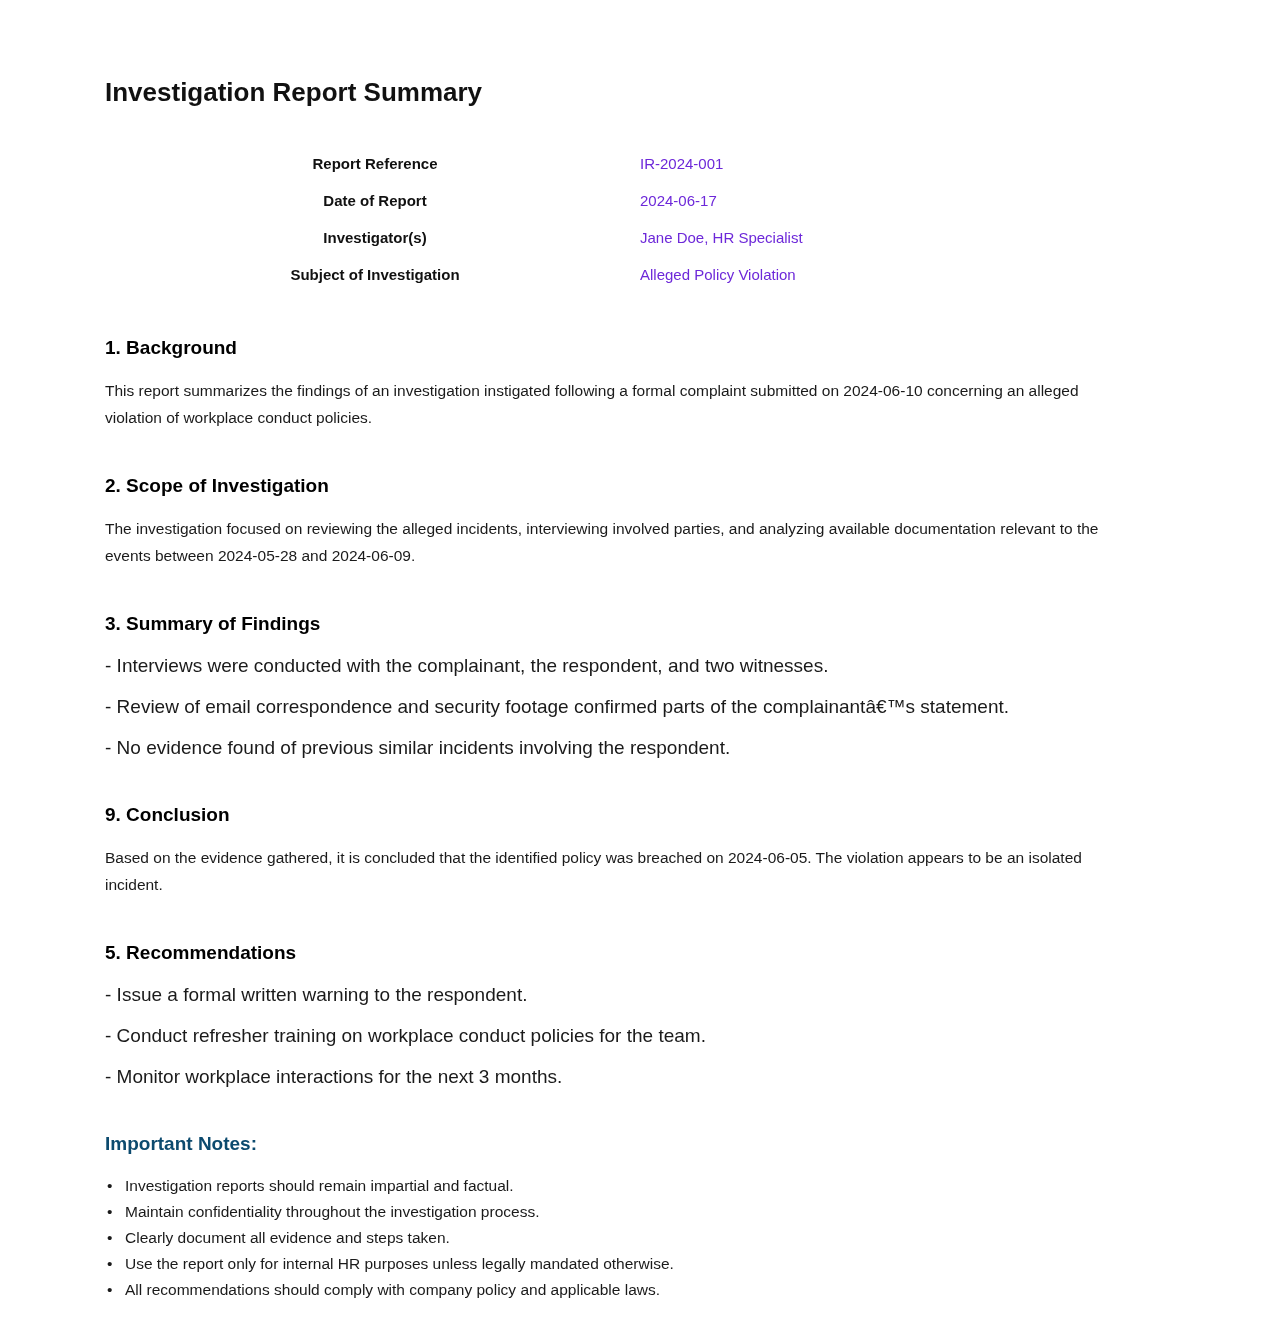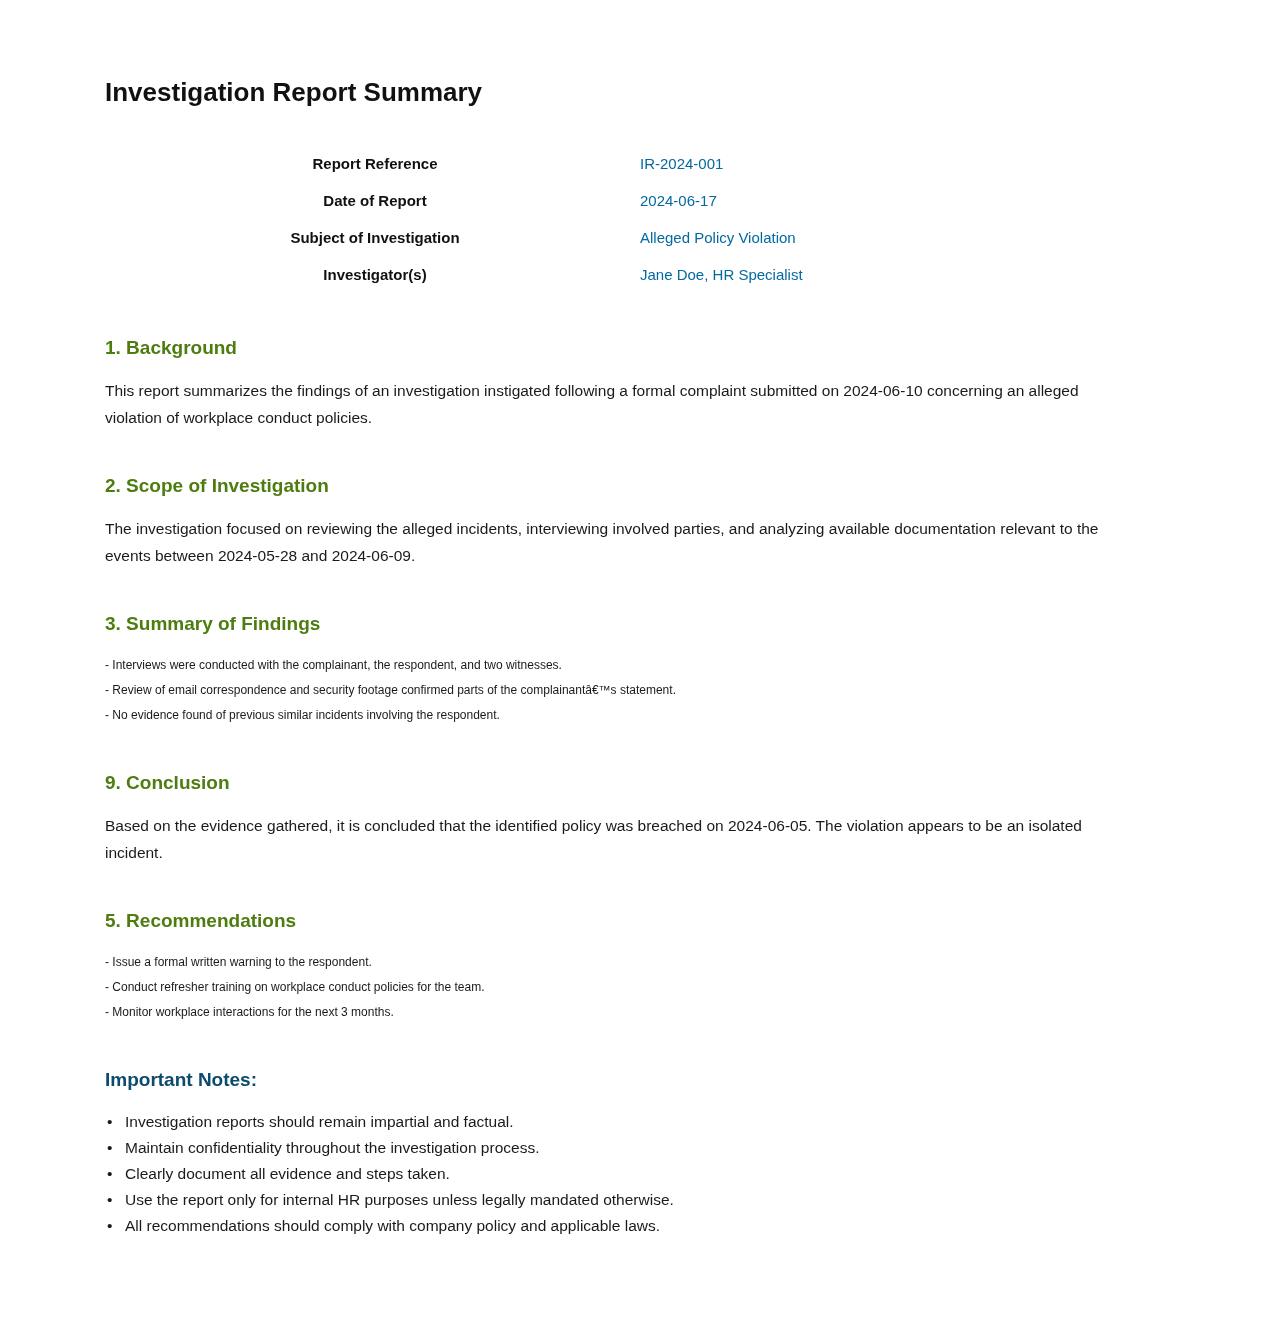--- a/index.html
+++ b/index.html
@@ -39,40 +39,41 @@
     width: 535px;
     padding-left: 5px;
     font-size: 15px;
     font-weight: 700;
     color: #111111;
     flex: none;
     text-align: center;
   }
   .meta-value {
     font-size: 15px;
-    color: #0369a1;
+    color: #6d28d9;
   }
   .section { width: 1028px; }
   .section-heading {
     font-size: 19px;
     line-height: 22px;
     font-weight: 700;
-    color: #4d7c0f;
+    color: #000000;
     margin: 44px 0 18px 0;
   }
   .section-paragraph {
     font-size: 15.5px;
     line-height: 27px;
     margin: 0;
     color: #1a1a1a;
   }
   .dash-line {
-    font-size: 12px;
+    font-size: 19px;
     line-height: 25px;
     color: #1a1a1a;
+    margin-top: 16px;
   }
   .notes-heading {
     font-size: 19px;
     line-height: 22px;
     font-weight: 700;
     color: #0c4a6e;
     margin: 44px 0 18px 0;
   }
   .notes-list {
     margin: 0;
@@ -105,26 +106,26 @@
   <div class="meta-table">
     <div class="meta-row">
       <div class="meta-label">Report Reference</div>
       <div class="meta-value">IR-2024-001</div>
     </div>
     <div class="meta-row">
       <div class="meta-label">Date of Report</div>
       <div class="meta-value">2024-06-17</div>
     </div>
     <div class="meta-row">
+      <div class="meta-label">Investigator(s)</div>
+      <div class="meta-value">Jane Doe, HR Specialist</div>
+    </div>
+    <div class="meta-row">
       <div class="meta-label">Subject of Investigation</div>
       <div class="meta-value">Alleged Policy Violation</div>
-    </div>
-    <div class="meta-row">
-      <div class="meta-label">Investigator(s)</div>
-      <div class="meta-value">Jane Doe, HR Specialist</div>
     </div>
   </div>
 
   <div class="section">
     <h2 class="section-heading">1. Background</h2>
     <p class="section-paragraph">This report summarizes the findings of an investigation instigated following a formal complaint submitted on 2024-06-10 concerning an alleged violation of workplace conduct policies.</p>
   </div>
 
   <div class="section">
     <h2 class="section-heading">2. Scope of Investigation</h2>

